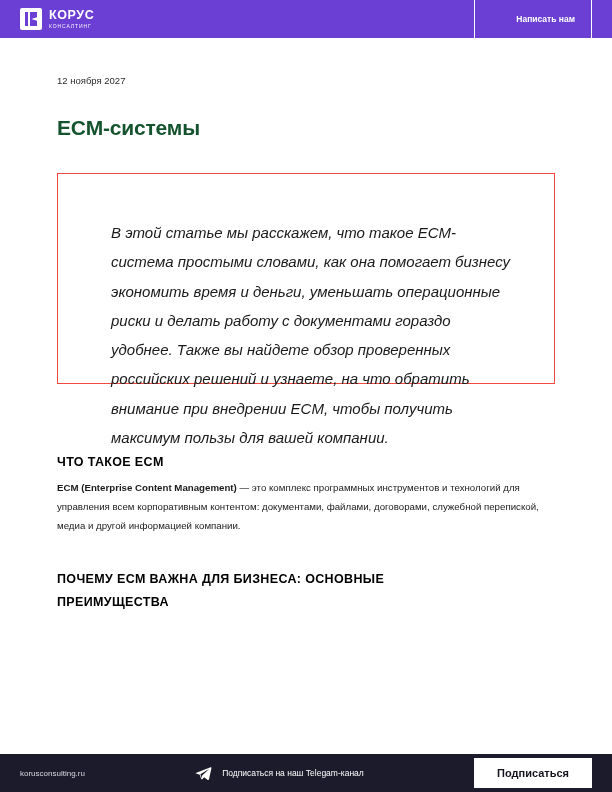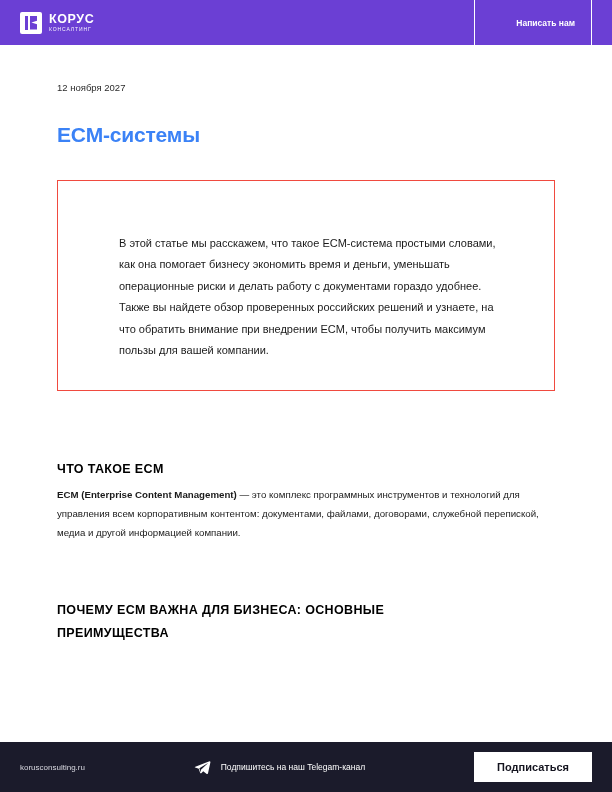--- a/index.html
+++ b/index.html
@@ -18,21 +18,21 @@
   .page {
     width: 612px;
     height: 792px;
     position: relative;
     display: flex;
     flex-direction: column;
   }
 
   
   .header {
-    height: 45px;
+    height: 38px;
     background: #6b3fd4;
     display: flex;
     align-items: center;
     justify-content: space-between;
     padding: 0 20px;
     box-sizing: border-box;
     flex: 0 0 auto;
   }
   .logo {
     display: flex;
@@ -106,59 +106,60 @@
     position: relative;
   }
   .date {
     font-size: 9.5px;
     color: #2b2b2b;
     margin-top: 37px;
   }
   .title {
     font-size: 21px;
     font-weight: bold;
-    color: #3b82f6;
+    color: #14532d;
     margin-top: 30px;
     letter-spacing: -0.2px;
   }
 
   .callout {
     margin-top: 33px;
     border: 1.6px solid #f04a3f;
     height: 211px;
     box-sizing: border-box;
     padding: 40px 36px 0 49px;
   }
   .callout p {
-    margin: 12px;
-    font-size: 11px;
+    margin: 4px;
+    font-size: 15px;
     line-height: 1.95;
     color: #1a1a1a;
+    font-style: italic;
   }
 
   .section-head {
     font-size: 12.5px;
     font-weight: bold;
     color: #000000;
     letter-spacing: 0.35px;
     text-transform: uppercase;
   }
   .h-1 { margin-top: 71px; }
-  .h-2 { margin-top: 56px; line-height: 1.85; padding-right: 60px; }
+  .h-2 { margin-top: 32px; line-height: 1.85; padding-right: 60px; }
 
   .body-par {
     font-size: 9.7px;
     line-height: 1.95;
     color: #1a1a1a;
   }
   .body-par b { font-weight: bold; }
 
   
   .footer {
-    height: 50px;
+    height: 38px;
     background: #1b1b2b;
     display: flex;
     align-items: center;
     padding: 0 20px;
     box-sizing: border-box;
     flex: 0 0 auto;
     gap: 10px;
   }
   .footer-site {
     color: #d8d8e0;
@@ -232,18 +233,18 @@
   </div>
 
   <div class="footer">
     <span class="footer-site">korusconsulting.ru</span>
     <div class="footer-mid">
       <span>
         <svg class="tg-icon" viewBox="0 0 24 24" fill="currentColor" aria-hidden="true">
           <path d="M22.0 3.1 1.9 10.8c-1.0.4-1.0 1.0-.2 1.2l5.0 1.6 1.9 5.8c.2.6.4.8 1.0.8.5 0 .7-.2 1.0-.5l2.4-2.3 5.0 3.7c.9.5 1.6.2 1.8-.9l3.3-15.4c.3-1.3-.5-1.9-1.1-1.7zM7.6 13.2l11.0-6.9c.5-.3 1.0-.1.6.2l-9.4 8.5-.4 3.9-1.8-5.7z"></path>
         </svg>
       </span>
-      <span class="footer-text">Подпишитесь на наш Telegam-канал</span>
+      <span class="footer-text">Подписаться на наш Telegam-канал</span>
     </div>
     <button class="footer-btn">Подписаться</button>
   </div>
 
 </div>
 
 </body></html>

